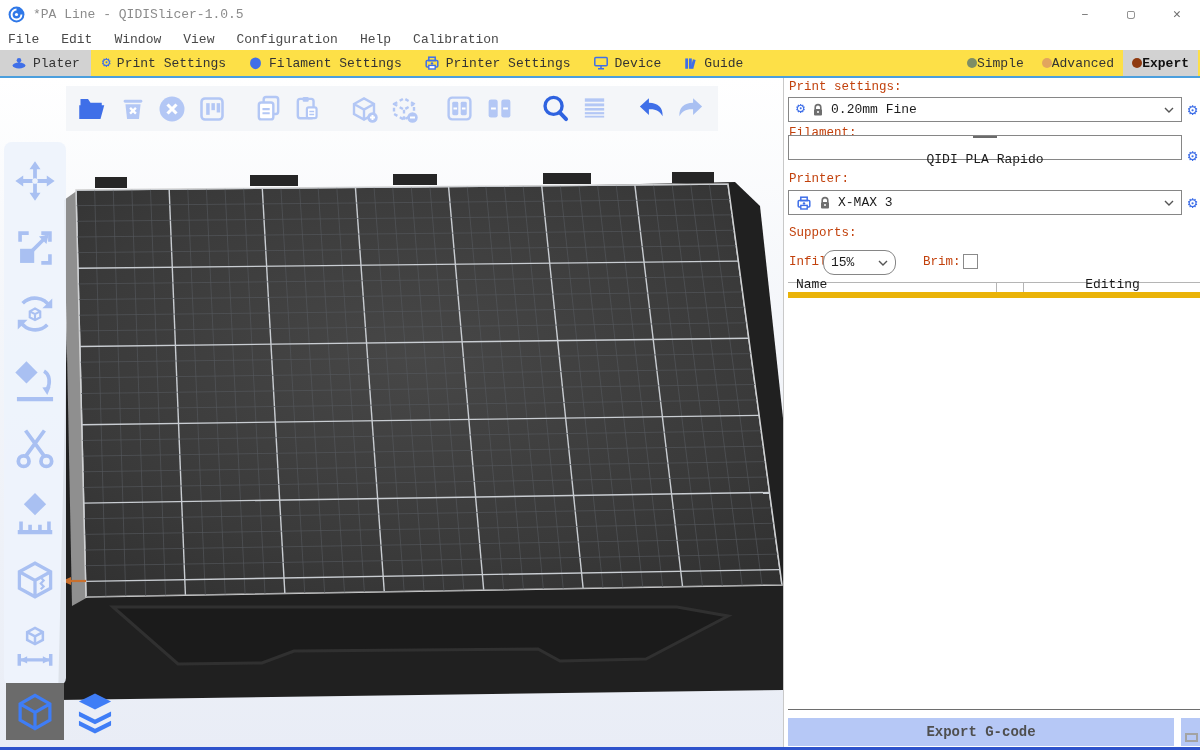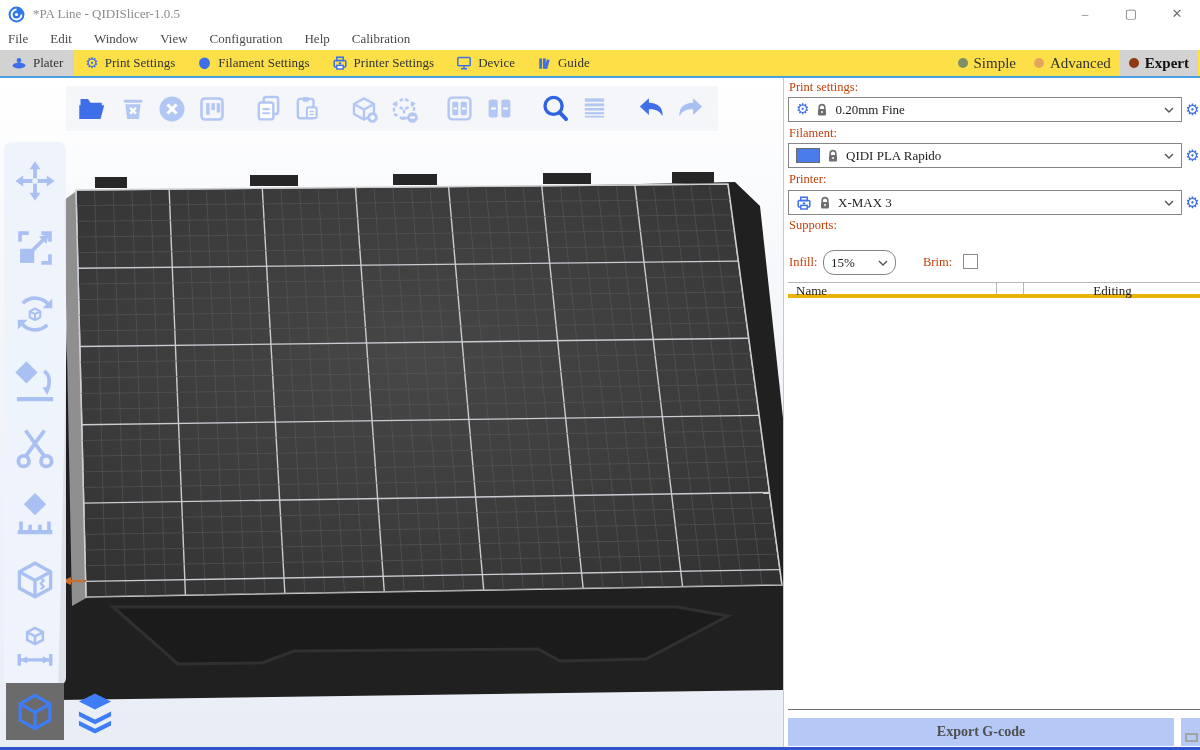--- a/index.html
+++ b/index.html
@@ -1,17 +1,17 @@
 <!DOCTYPE html>
 <html><head>
 <meta charset="utf-8">
 <style>
   html,body{margin:0;padding:0;background:#fff;}
   #app{position:relative;width:1200px;height:750px;overflow:hidden;
-       font-family:Liberation Serif, serif;background:#fff;
+       font-family:Liberation Mono, monospace;background:#fff;
        -webkit-font-smoothing:antialiased;}
   .abs{position:absolute;}
 
   
   #titlebar{left:0;top:0;width:1200px;height:28px;background:#fff;display:flex;align-items:center;z-index:40;}
   #titlebar .logo{margin-left:8px;display:flex;}
   #titlebar .title{margin-left:8px;font-size:13px;color:#8b8b8b;}
   .wctl{margin-left:auto;display:flex;height:28px;}
   .wbtn{width:46px;height:28px;display:flex;align-items:center;justify-content:center;color:#707070;font-size:13px;}
 
@@ -19,21 +19,21 @@
   #menubar{left:0;top:28px;width:1200px;height:22px;display:flex;align-items:center;gap:22px;
            padding-left:8px;background:#fff;font-size:13px;color:#494949;z-index:40;}
   .menu-item{cursor:default;}
 
   
   #tabstrip{left:0;top:50px;width:1200px;height:26px;display:flex;align-items:stretch;
             background:#fde047;border-bottom:2px solid #4b9fdd;z-index:40;}
   .tab{display:flex;align-items:center;gap:6px;padding:0 11px;font-size:13px;color:#333;}
   .tab.sel{background:#d2d2d2;}
   .modes{margin-left:auto;display:flex;align-items:stretch;margin-right:2px;}
-  .mode{display:flex;align-items:center;gap:6px;padding:0 9px;font-size:15px;color:#333;}
+  .mode{display:flex;align-items:center;padding:0 9px;font-size:13px;color:#333;}
   .mode.sel{background:#d2d2d2;font-weight:bold;color:#111;}
   .dot{width:10px;height:10px;border-radius:50%;}
 
   
   #toolbar{left:66px;top:86px;width:652px;height:45px;background:#f4f6f9;display:flex;
            align-items:center;gap:5px;padding:0 10px;box-sizing:border-box;z-index:20;}
   .tb{width:36px;height:38px;display:flex;align-items:center;justify-content:center;}
   .tgap{width:12px;}
 
   
@@ -59,21 +59,21 @@
          display:flex;align-items:center;gap:7px;padding:0 7px;box-sizing:border-box;}
   .combo .val{flex:0 1 auto;font-size:13px;color:#1c1c1c;white-space:nowrap;}
   .combo .spring{flex:1;}
   .gearbtn{position:absolute;left:400px;width:17px;height:25px;display:flex;align-items:center;
            justify-content:center;color:#3f6fe8;font-size:16px;}
   .gearglyph{color:#3f6fe8;font-size:15px;line-height:1;}
   .swatch{width:24px;height:15px;border:1px solid #6b6b6b;box-sizing:border-box;}
   .cb{width:15px;height:15px;border:1px solid #8a8a8a;background:#fff;box-sizing:border-box;}
 
   #objhead{position:absolute;left:4px;top:204px;width:413px;height:16px;box-sizing:border-box;
-           border-top:1px solid #b5b5b5;border-bottom:4px solid #eab308;display:flex;align-items:flex-start;font-size:13px;}
+           border-top:1px solid #b5b5b5;border-bottom:6px solid #eab308;display:flex;align-items:flex-end;font-size:13px;}
   #objhead .c-name{width:200px;padding-left:8px;}
   #objhead .c-mid{width:28px;height:100%;border-left:1px solid #b5b5b5;border-right:1px solid #b5b5b5;box-sizing:border-box;}
   #objhead .c-edit{flex:1;text-align:center;}
   #objbody{position:absolute;left:4px;top:228px;width:413px;height:404px;background:#fff;
            border-bottom:1px solid #6e6e6e;box-sizing:border-box;}
 
   #exportbar{position:absolute;left:4px;top:640px;width:413px;height:28px;border-radius:7px;}
   #export-btn{position:absolute;left:0;top:0;width:386px;height:28px;background:#b6c8f6;
               display:flex;align-items:center;justify-content:center;font-size:14px;font-weight:bold;color:#4f4f4f;}
   #export-opt{position:absolute;left:393px;top:0;width:20px;height:28px;background:#b6c8f6;}
@@ -478,21 +478,21 @@
       <span class="spring"></span>
       <svg width="10" height="6">
         <path d="M1 1l4 4 4-4" stroke="#555" stroke-width="1.4" fill="none"></path>
       </svg>
     </div>
     <div class="gearbtn" style="top:19px;">
       <span>⚙</span>
     </div>
 
     <span class="plabel" style="top:48px;">Filament:</span>
-    <div class="combo" style="top:65px;">
+    <div class="combo" style="top:57px;flex-direction:column;">
       <span class="swatch" style="background: rgb(74, 124, 235);"></span>
       <svg width="12" height="14" viewBox="0 0 12 14">
         <path d="M3.2 6V4.4a2.8 2.8 0 0 1 5.6 0V6" stroke="#6e6e6e" stroke-width="1.6" fill="none"></path>
         <rect x="2" y="6" width="8" height="6.6" rx="1" fill="#6e6e6e"></rect>
           <circle cx="6" cy="9" r="1" fill="#fff"></circle>
       </svg>
       <span class="val">QIDI PLA Rapido</span>
       <span class="spring"></span>
       <svg width="10" height="6">
         <path d="M1 1l4 4 4-4" stroke="#555" stroke-width="1.4" fill="none"></path>
@@ -518,21 +518,21 @@
       <span class="val">X-MAX 3</span>
       <span class="spring"></span>
       <svg width="10" height="6">
         <path d="M1 1l4 4 4-4" stroke="#555" stroke-width="1.4" fill="none"></path>
       </svg>
     </div>
     <div class="gearbtn" style="top:112px;">
       <span>⚙</span>
     </div>
 
-    <span class="plabel" style="top:140px;">Supports:</span>
+    <span class="plabel" style="top:148px;">Supports:</span>
 
     <span class="plabel" style="top:177px;">Infill:</span>
     <div class="combo" style="top:172px;left:39px;width:73px;border-radius:11px;">
       <span class="val">15%</span>
       <span class="spring"></span>
       <svg width="10" height="6">
         <path d="M1 1l4 4 4-4" stroke="#555" stroke-width="1.4" fill="none"></path>
       </svg>
     </div>
     <span class="plabel" style="top:177px;left:139px;">Brim:</span>

